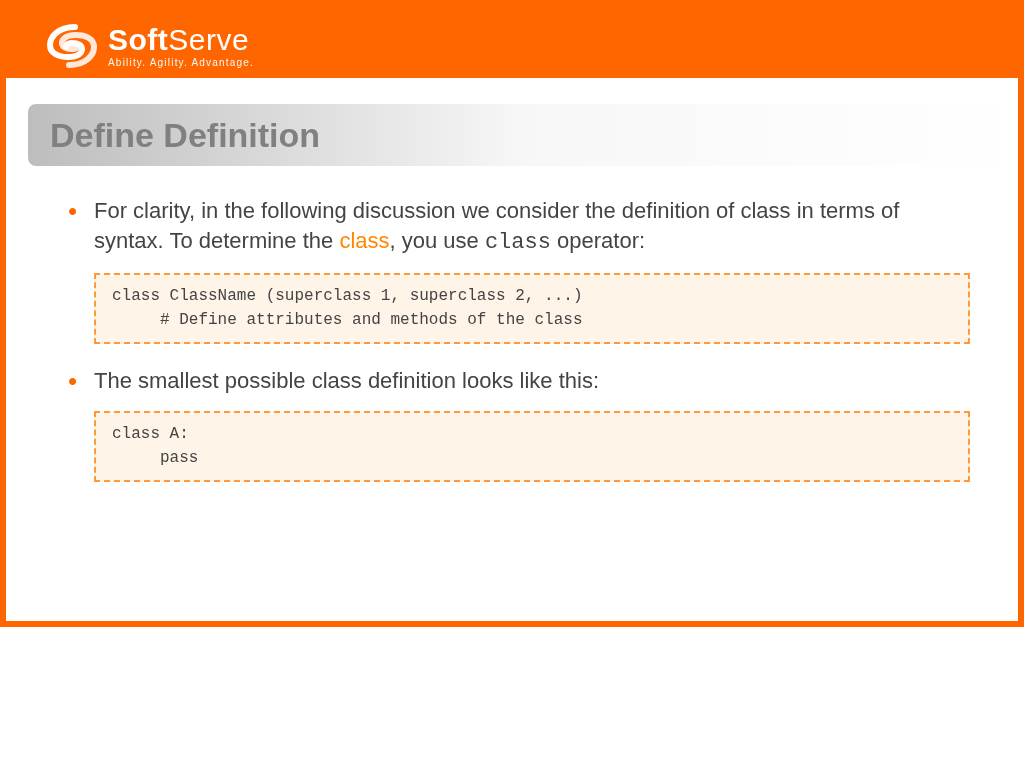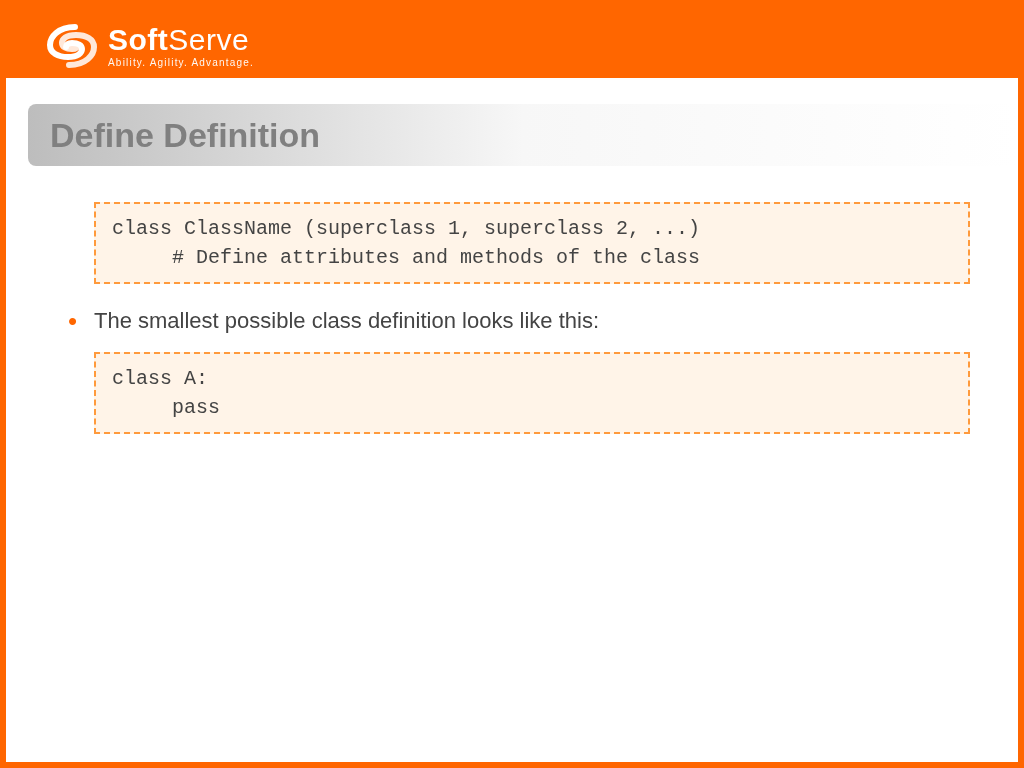--- a/index.html
+++ b/index.html
@@ -1,18 +1,18 @@
 <!DOCTYPE html>
 <html><head>
 <meta charset="utf-8">
 <style>
   * { margin: 0; padding: 0; box-sizing: border-box; }
   html, body { width: 1024px; height: 768px; font-family: Verdana, Geneva, sans-serif; }
   .slide {
-    width: 1024px; height: 768px;
+    width: 1024px; height: 627px;
     background: #ffffff;
     border: 6px solid #ff6600;
     border-top: none;
     position: relative;
   }
   .header {
     background: #ff6600;
     height: 78px;
     padding: 14px 0 0 38px;
     display: flex;
@@ -68,21 +68,21 @@
   }
   .orange-word { color: #ff8800; }
   .mono { font-family: "Courier New", monospace; }
 
   .code-block {
     margin: 6px 0 22px 28px;
     border: 2px dashed #ff9a3c;
     background: #fff4e8;
     padding: 10px 16px;
     font-family: "Courier New", monospace;
-    font-size: 20px;
+    font-size: 16px;
     color: #444;
     white-space: pre;
     line-height: 1.45;
   }
 </style>
 </head>
 <body>
 
 <div class="slide">
 
@@ -99,20 +99,25 @@
       </div>
       <div class="logo-tag">Ability. Agility. Advantage.</div>
     </div>
   </div>
 
   <div class="title-bar">
     <h1>Define Definition</h1>
   </div>
 
   <div class="content">
+    <ul>
+      <li>
+        <span>For clarity, in the following discussion we consider the definition of class in terms of syntax. To determine the </span><span class="orange-word">class</span><span>, you use </span><span class="mono">class</span><span> operator:</span>
+      </li>
+    </ul>
 
     <div class="code-block">class ClassName (superclass 1, superclass 2, ...)
      # Define attributes and methods of the class</div>
 
     <ul>
       <li>The smallest possible class definition looks like this:</li>
     </ul>
 
     <div class="code-block">class A:
      pass</div>

